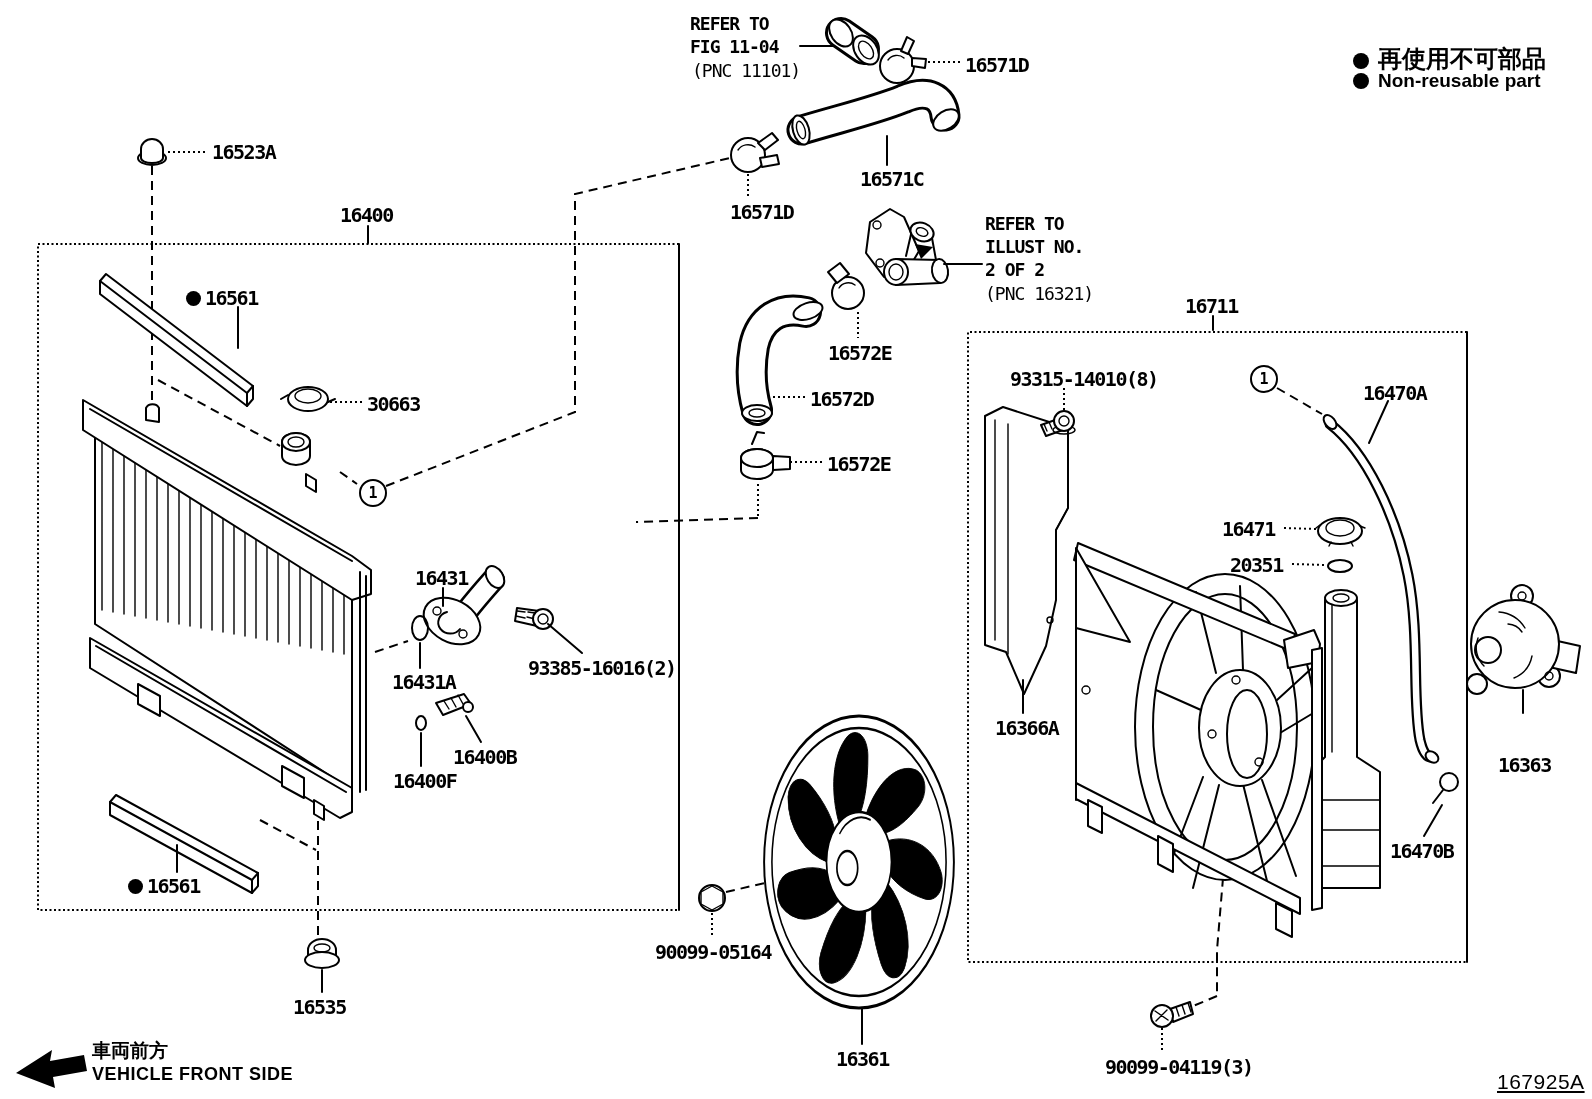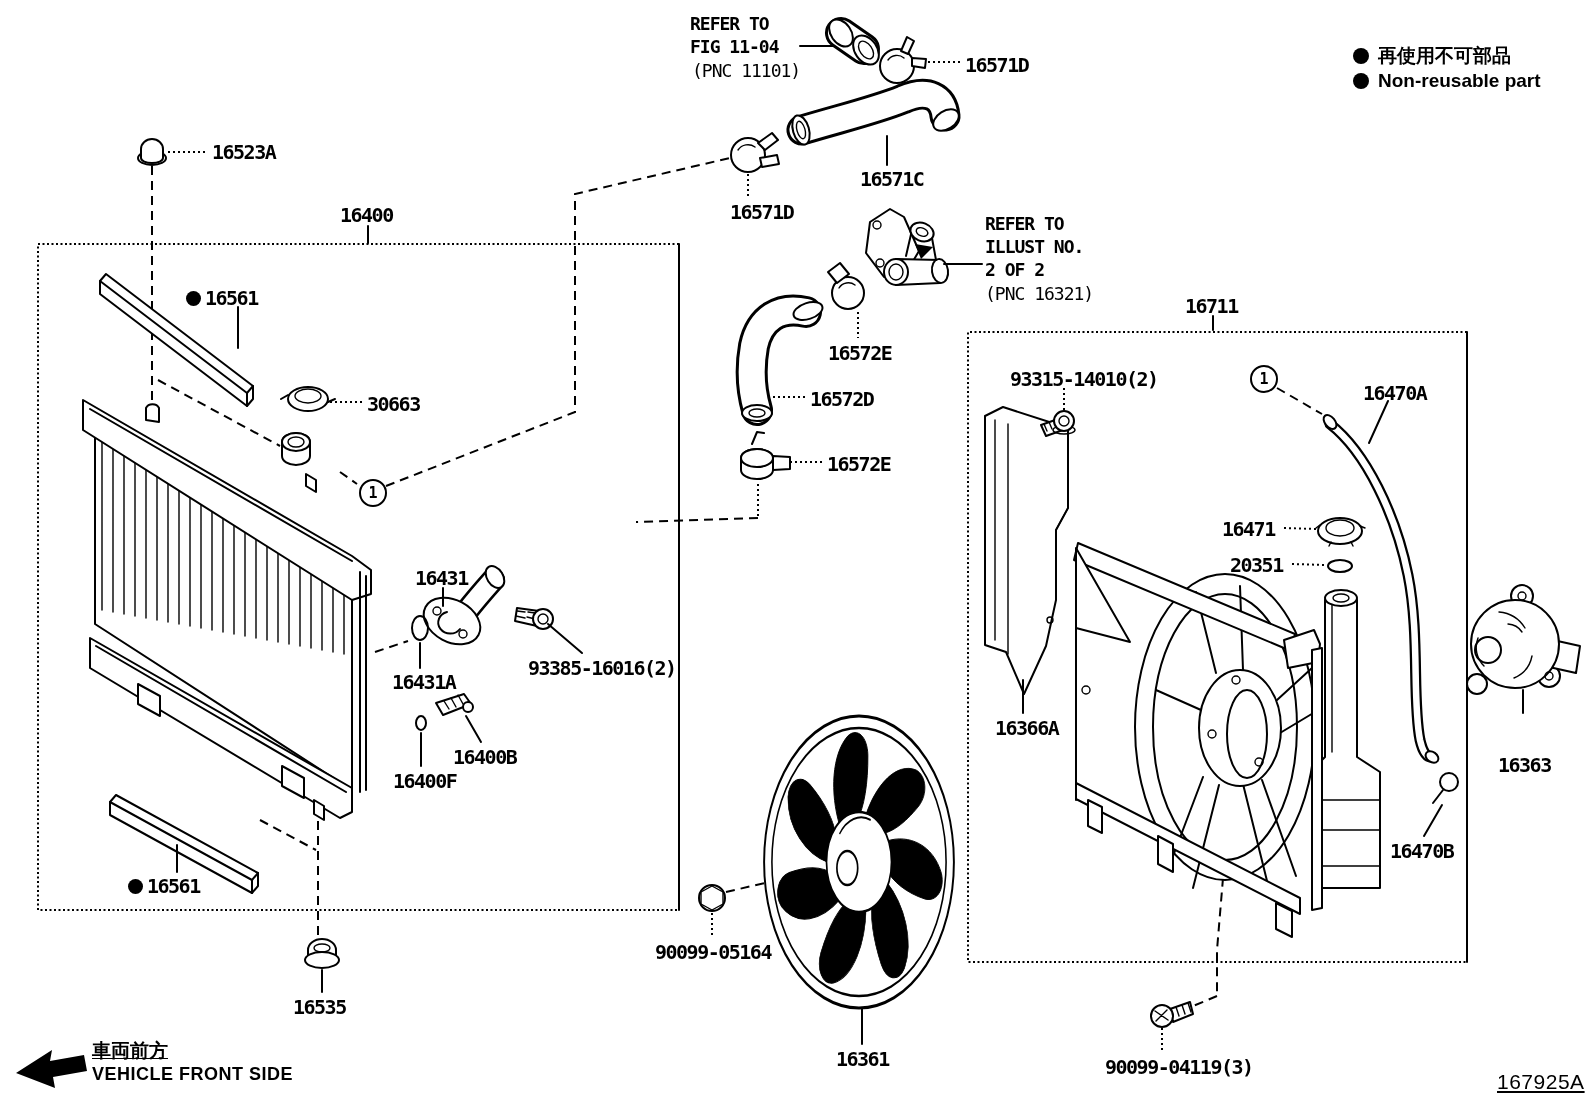--- a/index.html
+++ b/index.html
@@ -15,23 +15,23 @@
   .boxdot{fill:none;stroke:#000;stroke-width:2;stroke-dasharray:2 2.5;}
   .lbl{position:absolute;font:bold 20px "DejaVu Sans Mono",monospace;letter-spacing:-1.5px;white-space:nowrap;}
   .note{position:absolute;font:bold 18px "DejaVu Sans Mono",monospace;letter-spacing:-1px;white-space:nowrap;}
   .note.light{font-weight:normal;}
   .marker{position:absolute;width:24px;height:24px;border:2.5px solid #000;border-radius:50%;
           background:#fff;text-align:center;font:bold 15px/24px "DejaVu Sans Mono",monospace;letter-spacing:0;}
   .bullet{display:inline-block;width:15px;height:15px;border-radius:50%;background:#000;
           vertical-align:-1px;margin-right:4px;}
   .legend-row{position:absolute;white-space:nowrap;}
   .legend-row .bullet{width:16px;height:16px;vertical-align:-2px;margin-right:9px;}
-  .jp{font-family:"DejaVu Sans",sans-serif;font-weight:bold;font-size:19px;}
+  .jp{font-family:"DejaVu Sans",sans-serif;font-weight:bold;font-size:24px;}
   .en{font-family:"Liberation Sans",sans-serif;font-weight:bold;font-size:19px;}
-  .footer-jp{position:absolute;font:bold 19px "DejaVu Sans",sans-serif;white-space:nowrap;text-decoration:underline;}
+  .footer-jp{position:absolute;font:bold 19px "DejaVu Sans",sans-serif;white-space:nowrap;}
   .footer-en{position:absolute;font:bold 18px "Liberation Sans",sans-serif;letter-spacing:.5px;white-space:nowrap;}
   .diagid{position:absolute;font:21px "Liberation Sans",sans-serif;letter-spacing:.5px;text-decoration:underline;}
 </style>
 </head>
 <body>
 
 <div id="stage">
 
 <svg width="1592" height="1099" viewBox="0 0 1592 1099">
 
@@ -356,21 +356,21 @@
 <div class="lbl" style="left:393px;top:769px">16400F</div>
 <div class="lbl" style="left:128px;top:874px"><span class="bullet"></span><span>16561</span></div>
 <div class="lbl" style="left:293px;top:995px">16535</div>
 <div class="lbl" style="left:965px;top:53px">16571D</div>
 <div class="lbl" style="left:860px;top:167px">16571C</div>
 <div class="lbl" style="left:730px;top:200px">16571D</div>
 <div class="lbl" style="left:828px;top:341px">16572E</div>
 <div class="lbl" style="left:810px;top:387px">16572D</div>
 <div class="lbl" style="left:827px;top:452px">16572E</div>
 <div class="lbl" style="left:1185px;top:294px">16711</div>
-<div class="lbl" style="left:1010px;top:367px">93315-14010(2)</div>
+<div class="lbl" style="left:1010px;top:367px">93315-14010(8)</div>
 <div class="lbl" style="left:1363px;top:381px">16470A</div>
 <div class="lbl" style="left:1222px;top:517px">16471</div>
 <div class="lbl" style="left:1230px;top:553px">20351</div>
 <div class="lbl" style="left:995px;top:716px">16366A</div>
 <div class="lbl" style="left:1498px;top:753px">16363</div>
 <div class="lbl" style="left:1390px;top:839px">16470B</div>
 <div class="lbl" style="left:655px;top:940px">90099-05164</div>
 <div class="lbl" style="left:836px;top:1047px">16361</div>
 <div class="lbl" style="left:1105px;top:1055px">90099-04119(3)</div>
 

